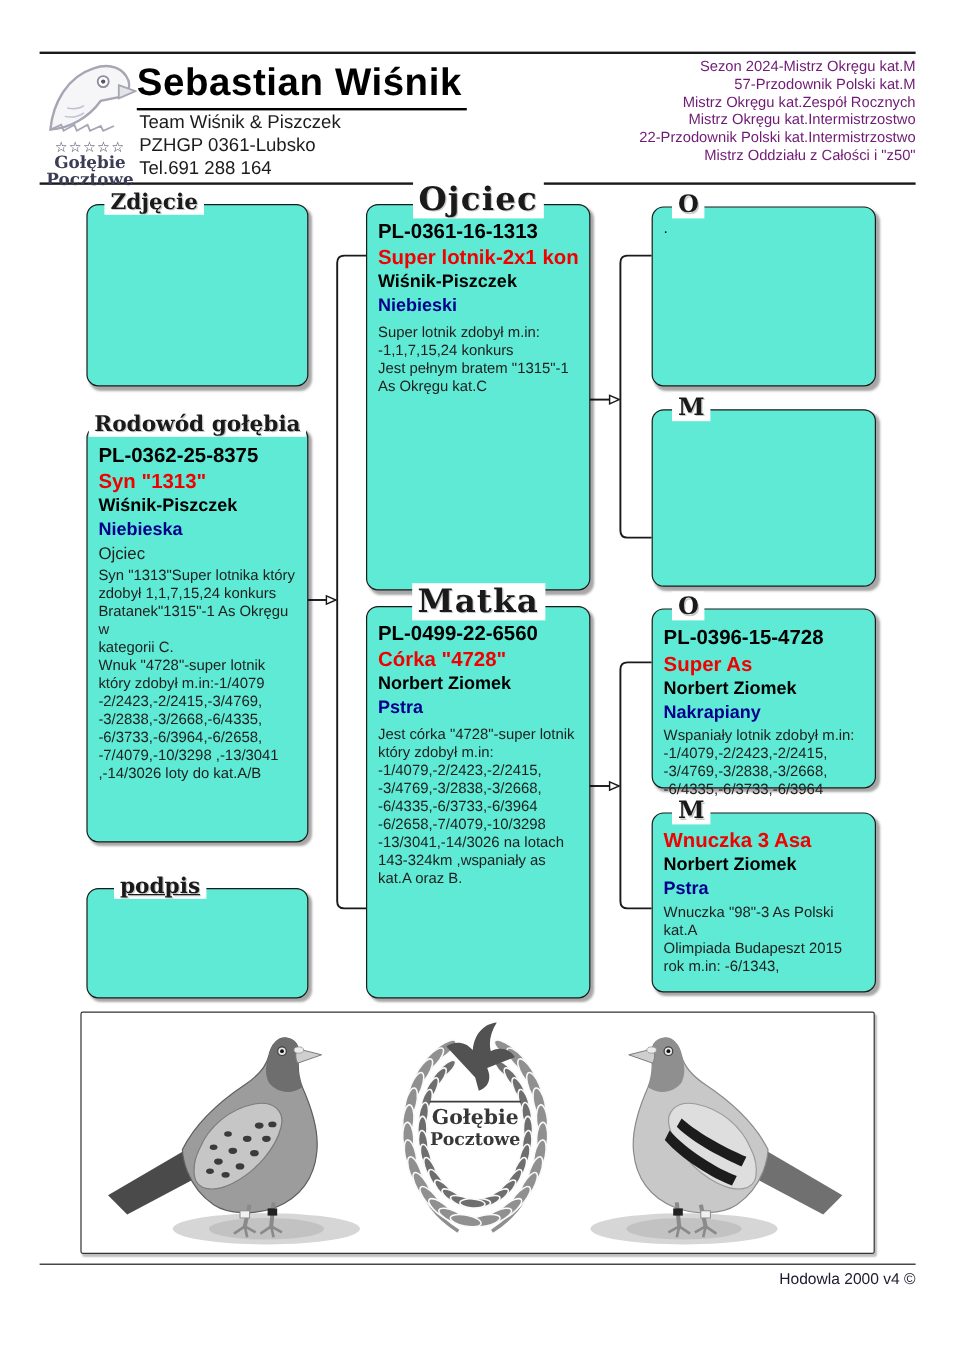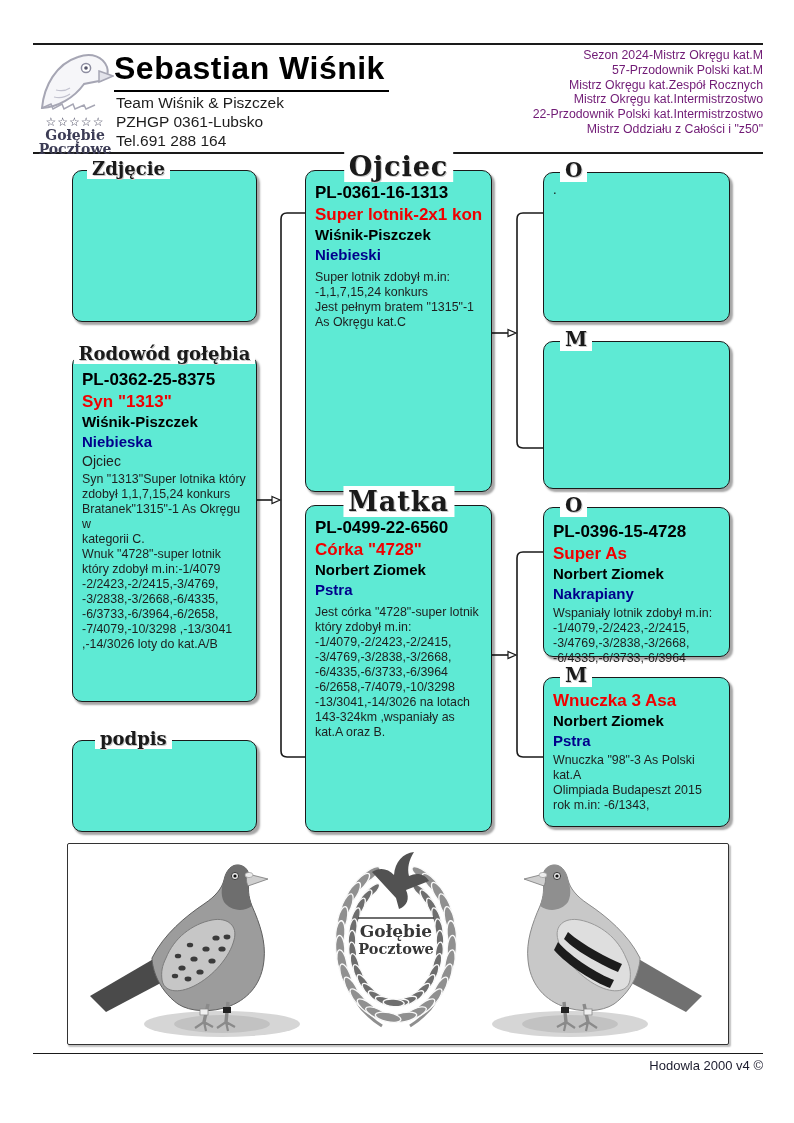--- a/index.html
+++ b/index.html
@@ -214,21 +214,21 @@
       <div class="ownerline">Norbert Ziomek</div>
       <div class="colorline">Pstra</div>
       <div class="desc" style="margin-top:2px;">Wnuczka "98"-3 As Polski
 kat.A
 Olimpiada Budapeszt 2015
 rok m.in: -6/1343,</div>
     </div>
   </div>
 
   <div class="card" style="left:72px;top:740px;width:183px;height:90px;">
-    <span class="btitle corner" style="left:22px;">podpis</span>
+    <span class="btitle corner" style="left:22px;text-decoration:underline;">podpis</span>
   </div>
 
   <div class="banner">
     <svg id="banner-svg" width="656" height="196" viewBox="0 0 656 196">
       <g id="pigeon-left" class="pigeon" transform="translate(14,2)">
         <ellipse cx="140" cy="178" rx="78" ry="13" fill="#d6d6d6"></ellipse>
         <ellipse cx="140" cy="178" rx="48" ry="9" fill="#c2c2c2"></ellipse>
         <path class="p-tail" d="M8,150 L80,108 L92,130 L24,166 Z"></path>
         <path class="p-body" d="M70,112 C82,88 104,70 122,58 C134,50 140,42 142,34 C144,24 150,18 157,19 C164,20 168,26 167,34 C166,42 166,50 170,60 C178,78 184,96 182,114 C180,136 168,152 148,160 C130,167 108,166 96,158 C86,151 78,140 74,130 C71,122 70,116 70,112 Z"></path>
         <path class="p-head" d="M142,34 C144,24 150,18 157,19 C164,20 168,26 167,34 C166,42 166,50 170,60 C160,67 148,64 142,56 C138,48 140,40 142,34 Z"></path>

